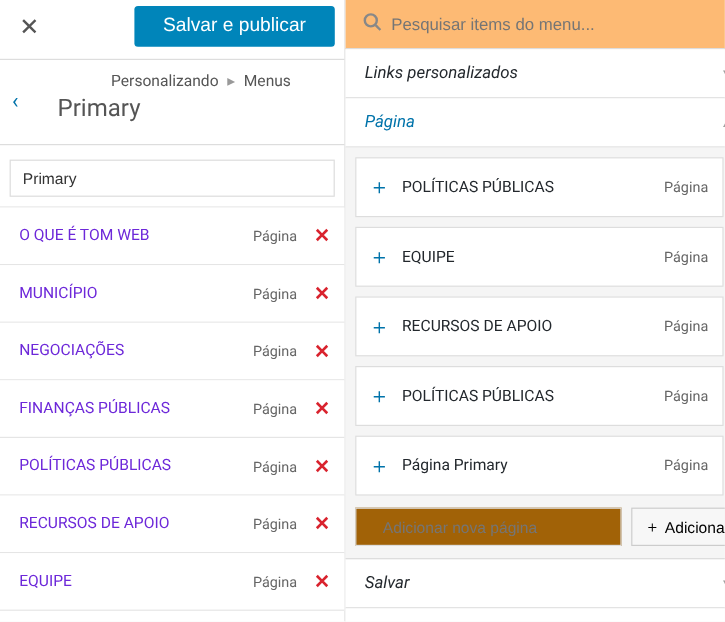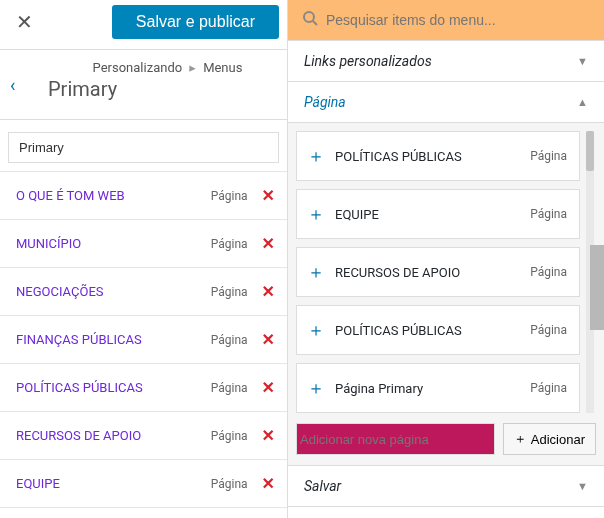--- a/index.html
+++ b/index.html
@@ -43,21 +43,21 @@
 .page-row { display: flex; align-items: center; justify-content: space-between; background: #fff; border: 1px solid #ddd; padding: 12px 12px 12px 10px; margin-bottom: 8px; margin-right: 16px; }
 .page-left { display: flex; align-items: center; gap: 10px; }
 .plus-ic { color: #0073aa; font-size: 18px; font-weight: 300; }
 .page-title { font-size: 13px; color: #23282d; }
 .page-type { font-size: 12px; color: #666; }
 
 .page-scroll { position: absolute; right: 2px; top: 0; bottom: 0; width: 8px; background: #e8e8e8; }
 .page-scroll-thumb { position: absolute; right: 0; top: 0; width: 8px; height: 40px; background: #c1c1c1; border-radius: 2px; }
 
 .add-page-row { display: flex; gap: 8px; padding: 2px 0 0; }
-.add-page-input { flex: 1; padding: 7px 3px; border: 1px solid #ddd; font-size: 13px; background: #be185d; }
+.add-page-input { flex: 1; padding: 7px 22px; border: 1px solid #ddd; font-size: 13px; background: #a16207; }
 .add-page-btn { background: #f7f7f7; border: 1px solid #ccc; padding: 6px 10px; font-size: 13px; cursor: pointer; display: inline-flex; align-items: center; gap: 4px; }
 
 .right-scroll { position: absolute; right: 0; top: 0; bottom: 0; width: 14px; background: transparent; }
 .right-scroll-thumb { position: absolute; right: 0; top: 245px; width: 14px; height: 85px; background: #b8b8b8; }
 </style>
 </head>
 <body>
 
 <div class="left-panel">
   <div class="topbar">

